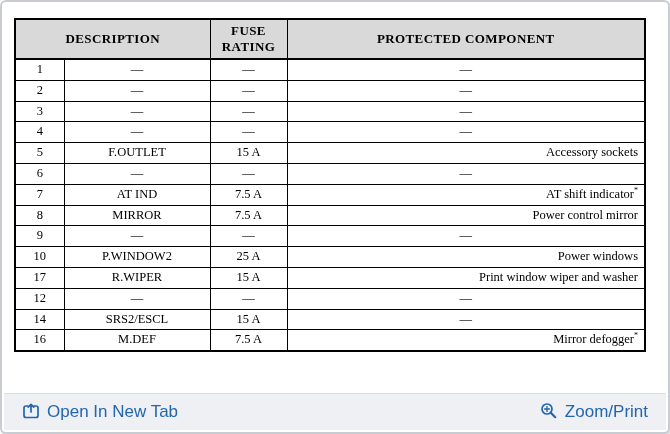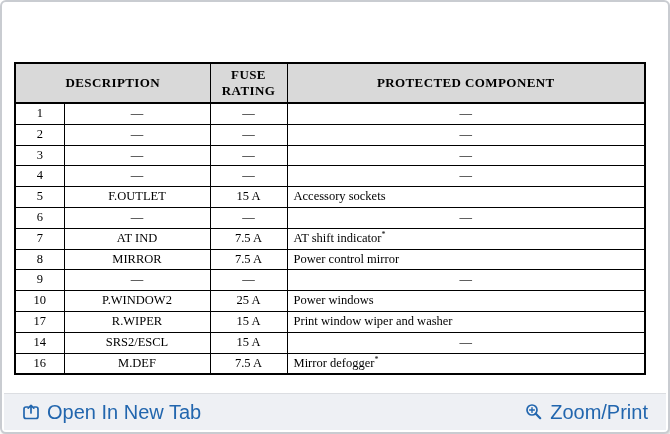--- a/index.html
+++ b/index.html
@@ -31,21 +31,20 @@
     left: 12px;
     top: 16px;
   }
   table.fuse-table {
     border-collapse: collapse;
     width: 630px;
     table-layout: fixed;
     font-family: "Liberation Serif", serif;
     color: #000000;
     border: 2px solid #000000;
-    margin-top: 44px;
   }
   table.fuse-table col.c-no   { width: 49px; }
   table.fuse-table col.c-desc { width: 146px; }
   table.fuse-table col.c-fuse { width: 77px; }
   table.fuse-table col.c-prot { width: 358px; }
   table.fuse-table th {
     background: var(--header-bg, #d9d9d9);
     border: 1px solid #000000;
     border-bottom: 2px solid #000000;
     font-size: 13px;
@@ -61,44 +60,44 @@
     font-size: 12.5px;
     height: 19.8px;
     padding: 0 6px;
     line-height: 1.1;
     white-space: nowrap;
     overflow: hidden;
   }
   td.col-no   { text-align: center; }
   td.col-desc { text-align: center; }
   td.col-fuse { text-align: center; }
-  td.col-prot { text-align: left; padding-left: 8px; }
+  td.col-prot { text-align: right; padding-left: 8px; }
   td.col-prot.center { text-align: center; }
   td sup { font-size: 8px; line-height: 0; }
   
   .footer-bar {
     position: absolute;
     left: 2px;
     right: 2px;
     bottom: 2px;
     height: 37px;
     background: var(--footer-bg, #eef0f4);
     border-top: 1px solid #dcdee2;
     display: flex;
     align-items: center;
     justify-content: space-between;
     padding: 0 18px;
     box-sizing: border-box;
   }
   .footer-link {
     display: inline-flex;
-    align-items: center;
+    align-items: flex-start;
     gap: 7px;
     color: var(--link-blue, #2266ae);
-    font-size: 20px;
+    font-size: 17px;
     text-decoration: none;
     cursor: pointer;
     white-space: nowrap;
   }
   .footer-link svg { display: block; }
 </style>
 </head>
 <body>
 
 <div class="viewport">
@@ -190,20 +189,26 @@
         <td class="col-prot">Power windows</td>
       </tr>
 
       <tr>
         <td class="col-no">17</td>
         <td class="col-desc">R.WIPER</td>
         <td class="col-fuse">15 A</td>
         <td class="col-prot">Print window wiper and washer</td>
       </tr>
 
+      <tr>
+        <td class="col-no">12</td>
+        <td class="col-desc">—</td>
+        <td class="col-fuse">—</td>
+        <td class="col-prot center">—</td>
+      </tr>
 
 
       <tr>
         <td class="col-no">14</td>
         <td class="col-desc">SRS2/ESCL</td>
         <td class="col-fuse">15 A</td>
         <td class="col-prot center">—</td>
       </tr>
 
 

